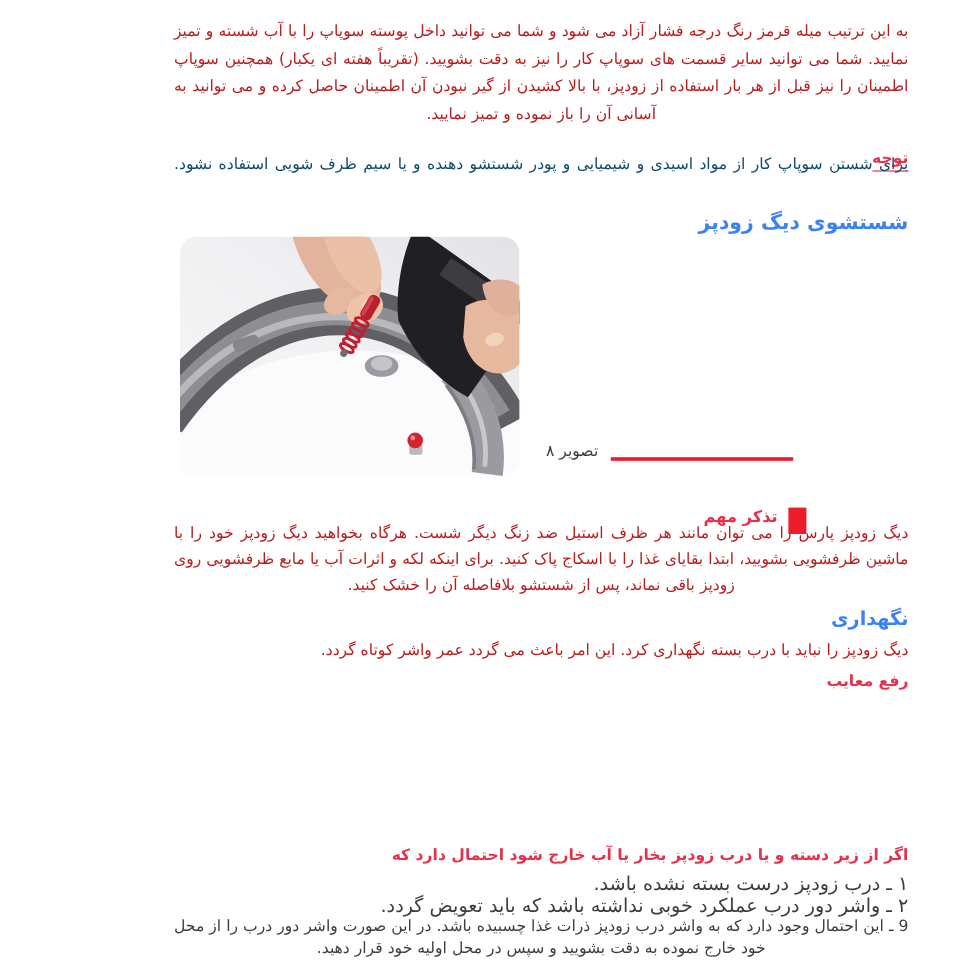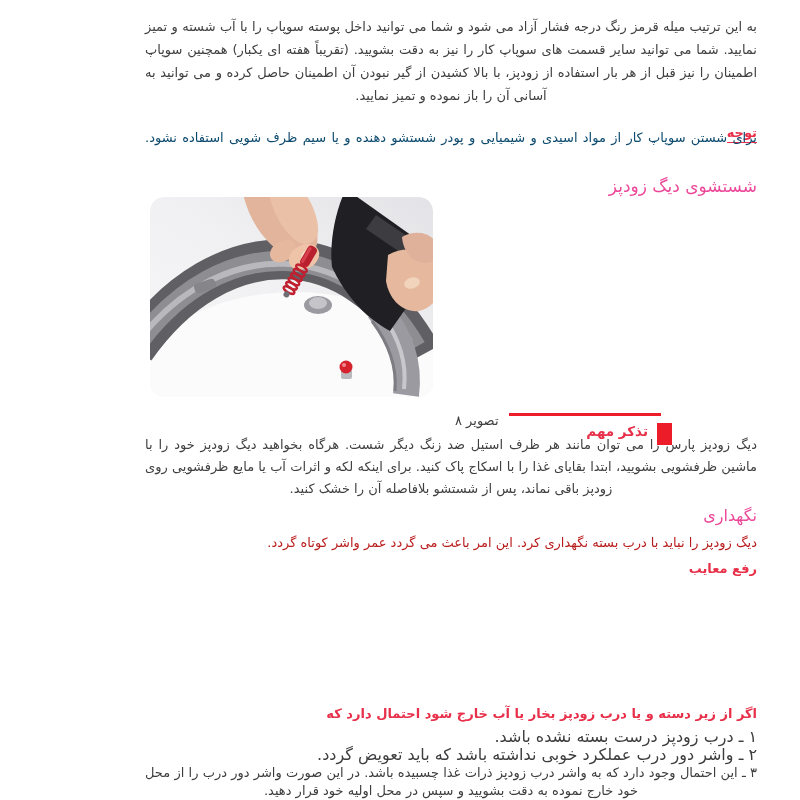--- a/index.html
+++ b/index.html
@@ -2,30 +2,30 @@
 <html lang="fa" dir="rtl"><head>
 <meta charset="utf-8">
 <style>
   html,body{margin:0;padding:0;background:#ffffff;}
   .page{
     position:relative;width:800px;height:800px;background:#ffffff;overflow:hidden;
     font-family:"DejaVu Sans","Liberation Sans",sans-serif;
     direction:rtl;color:#3d3d3f;
   }
   .abs{position:absolute;}
-  .body-text{font-size:13px;line-height:23px;text-align:justify;color:#404040;}
+  .body-text{font-size:13px;line-height:23px;text-align:justify;color:#b91c1c;}
   .last-center{text-align-last:center;}
   .last-right{text-align-last:right;}
   .last-justify{text-align-last:justify;}
   .red{color:#0c4a6e;}
   .subhead{font-size:13px;font-weight:bold;color:#e8304a;}
-  .bighead{font-size:17px;font-weight:normal;color:#ec4899;}
+  .bighead{font-size:17px;font-weight:bold;color:#3b82f6;}
   .note-title{border-bottom:1.5px solid #e8304a;padding-bottom:2px;display:inline-block;margin-top:24px;}
   .col-text{font-size:13px;line-height:21px;text-align:justify;}
-  .caption-row{display:flex;align-items:flex-start;gap:10px;direction:rtl;margin-top:44px;}
+  .caption-row{display:flex;align-items:flex-end;gap:10px;direction:rtl;}
   .caption-line{height:3px;background:#ed1c29;width:152px;border:none;margin:0;}
   .caption-label{font-size:13px;color:#3d3d3f;white-space:nowrap;}
   .reminder-head{display:flex;align-items:flex-start;gap:9px;direction:rtl;margin-top:16px;}
   .red-square{width:15px;height:22px;background:#ed1c29;}
   .list-item{font-size:16px;line-height:18px;text-align:right;}
   .list-item3{font-size:13px;line-height:18px;text-align:justify;text-align-last:center;}
   .photo-frame{border-radius:14px;overflow:hidden;display:block;}
 </style>
 </head>
 <body>
@@ -119,15 +119,15 @@
 
   <div class="abs bighead" style="top:506px;right:43px;font-size:16px;">نگهداری</div>
   <div class="abs" style="top:533px;right:43px;left:145px;font-size:13px;line-height:20px;text-align:right;color:#b91c1c;">دیگ زودپز را نباید با درب بسته نگهداری کرد. این امر باعث می گردد عمر واشر کوتاه گردد.</div>
 
   <div class="abs subhead" style="top:561px;right:43px;">رفع معایب</div>
 
   <div class="abs subhead" style="top:706px;right:43px;">اگر از زیر دسته و یا درب زودپز بخار یا آب خارج شود احتمال دارد که</div>
 
   <div class="abs list-item" style="top:728px;right:43px;left:145px;">۱ ـ درب زودپز درست بسته نشده باشد.</div>
   <div class="abs list-item" style="top:746px;right:43px;left:145px;">۲ ـ واشر دور درب عملکرد خوبی نداشته باشد که باید تعویض گردد.</div>
-  <div class="abs list-item3" style="top:764px;right:43px;left:145px;">۳ ـ این احتمال وجود دارد که به واشر درب زودپز ذرات غذا چسبیده باشد. در این صورت واشر دور درب را از محل خود خارج نموده به دقت بشویید و سپس در محل اولیه خود قرار دهید.</div>
+  <div class="abs list-item3" style="top:764px;right:43px;left:145px;">9 ـ این احتمال وجود دارد که به واشر درب زودپز ذرات غذا چسبیده باشد. در این صورت واشر دور درب را از محل خود خارج نموده به دقت بشویید و سپس در محل اولیه خود قرار دهید.</div>
 
 </div>
 
 </body></html>

